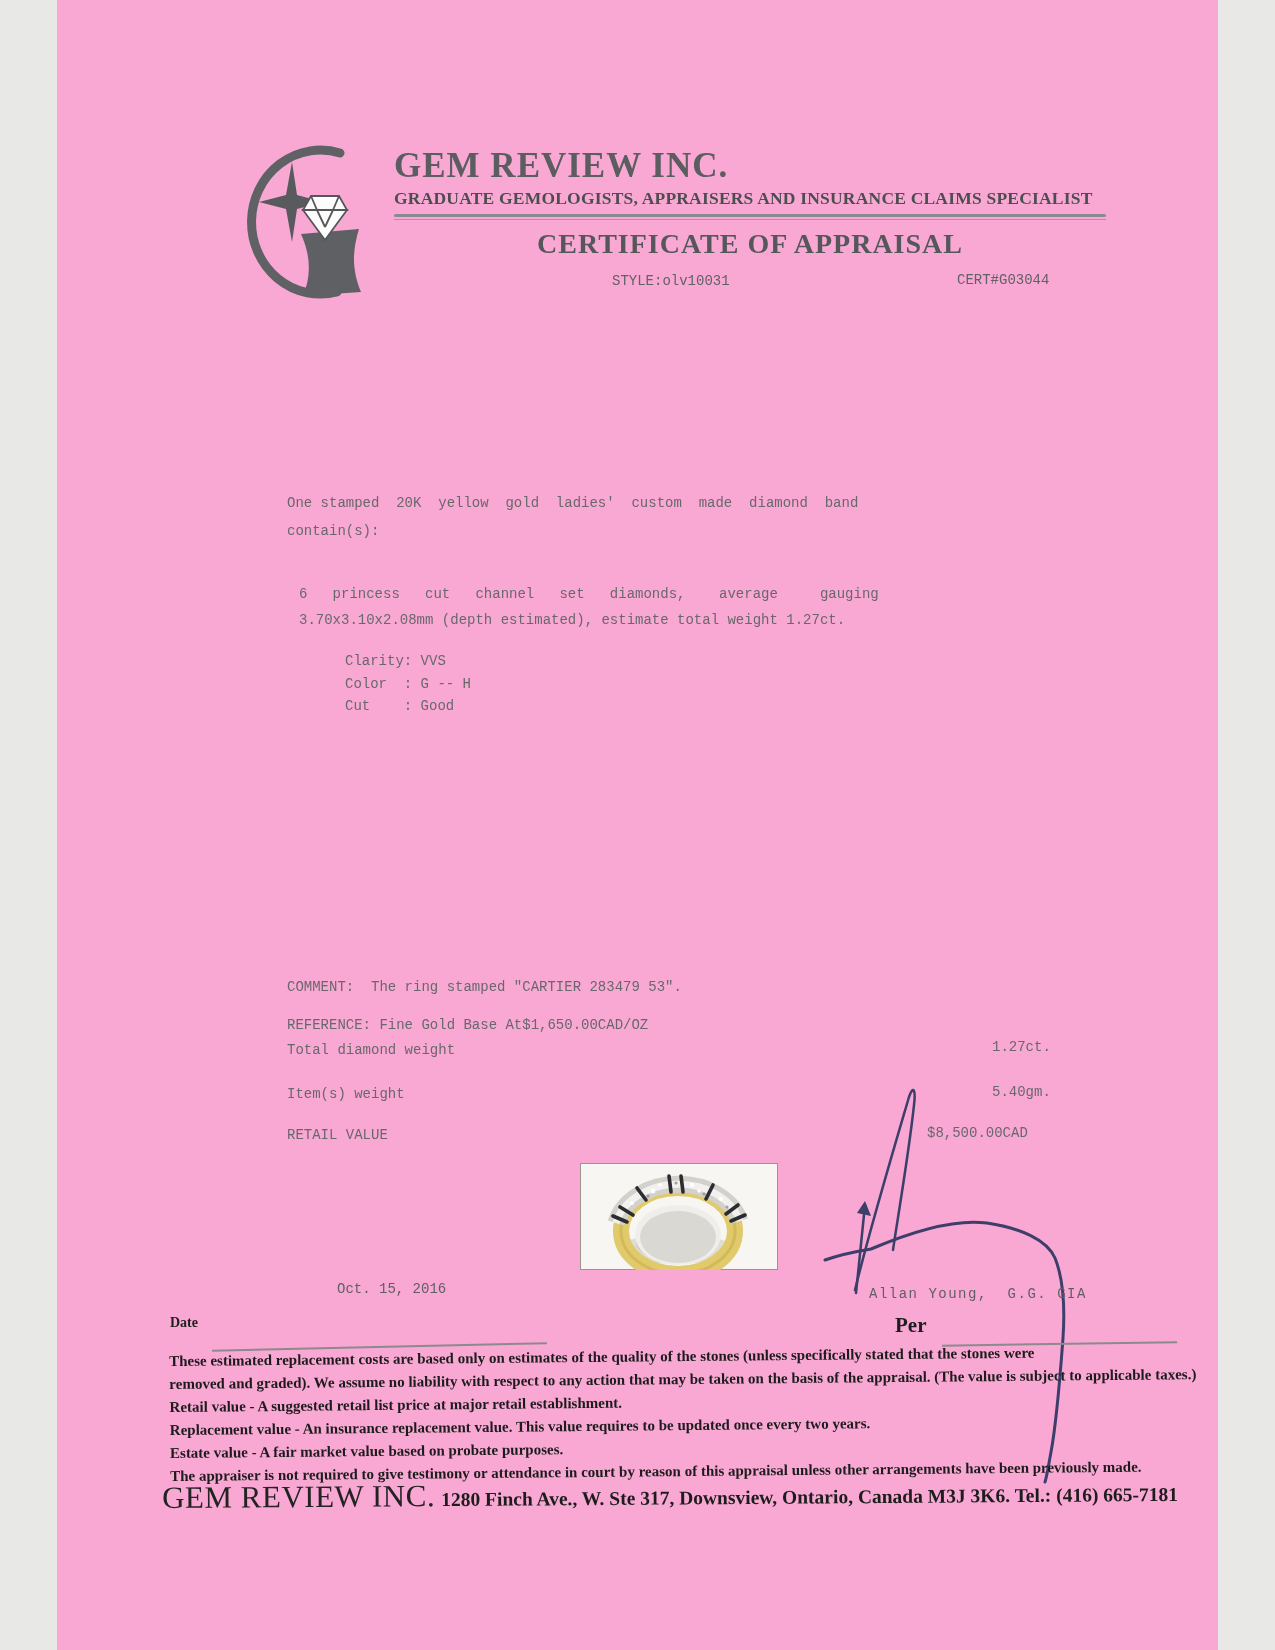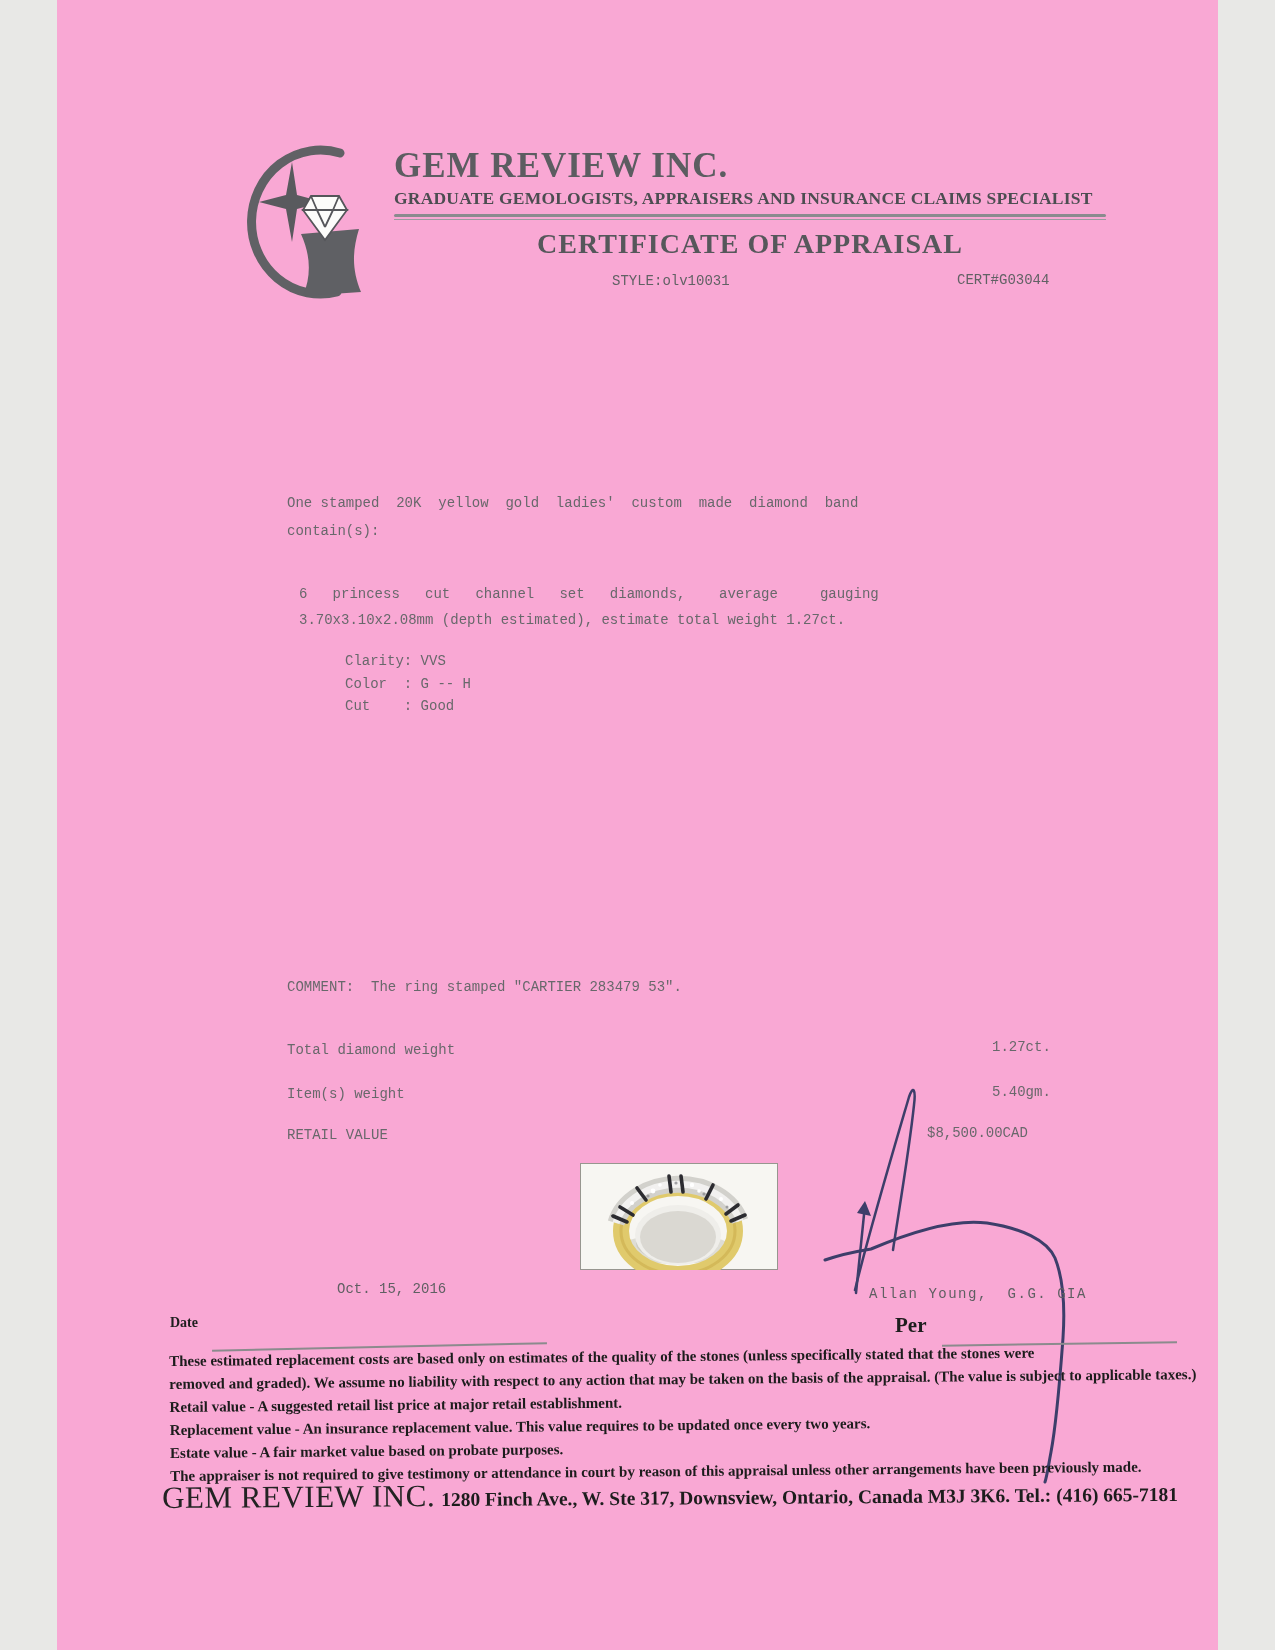--- a/index.html
+++ b/index.html
@@ -94,20 +94,21 @@
   <div class="abs mono style-no">STYLE:olv10031</div>
   <div class="abs mono cert-no">CERT#G03044</div>
 
   <div class="abs mono intro"><span>One stamped  20K  yellow  gold  ladies'  custom  made  diamond  band</span><br><span>contain(s):</span></div>
 
   <div class="abs mono stones"><span>6   princess   cut   channel   set   diamonds,    average     gauging</span><br><span>3.70x3.10x2.08mm (depth estimated), estimate total weight 1.27ct.</span></div>
 
   <div class="abs mono specs"><span>Clarity: VVS</span><br><span>Color  : G -- H</span><br><span>Cut    : Good</span></div>
 
   <div class="abs mono comment">COMMENT:  The ring stamped "CARTIER 283479 53".</div>
+  <div class="abs mono reference">REFERENCE: Fine Gold Base At$1,650.00CAD/OZ</div>
 
   <div class="abs mono row-label-1">Total diamond weight</div>
   <div class="abs mono row-value-1">1.27ct.</div>
   <div class="abs mono row-label-2">Item(s) weight</div>
   <div class="abs mono row-value-2">5.40gm.</div>
   <div class="abs mono row-label-3">RETAIL VALUE</div>
   <div class="abs mono row-value-3">$8,500.00CAD</div>
 
   <div class="abs photo-frame">
     <svg width="198" height="107" viewBox="0 0 198 107">

